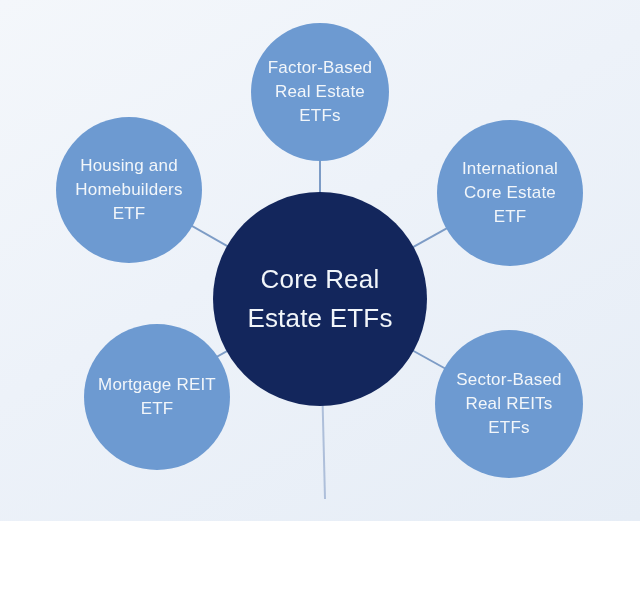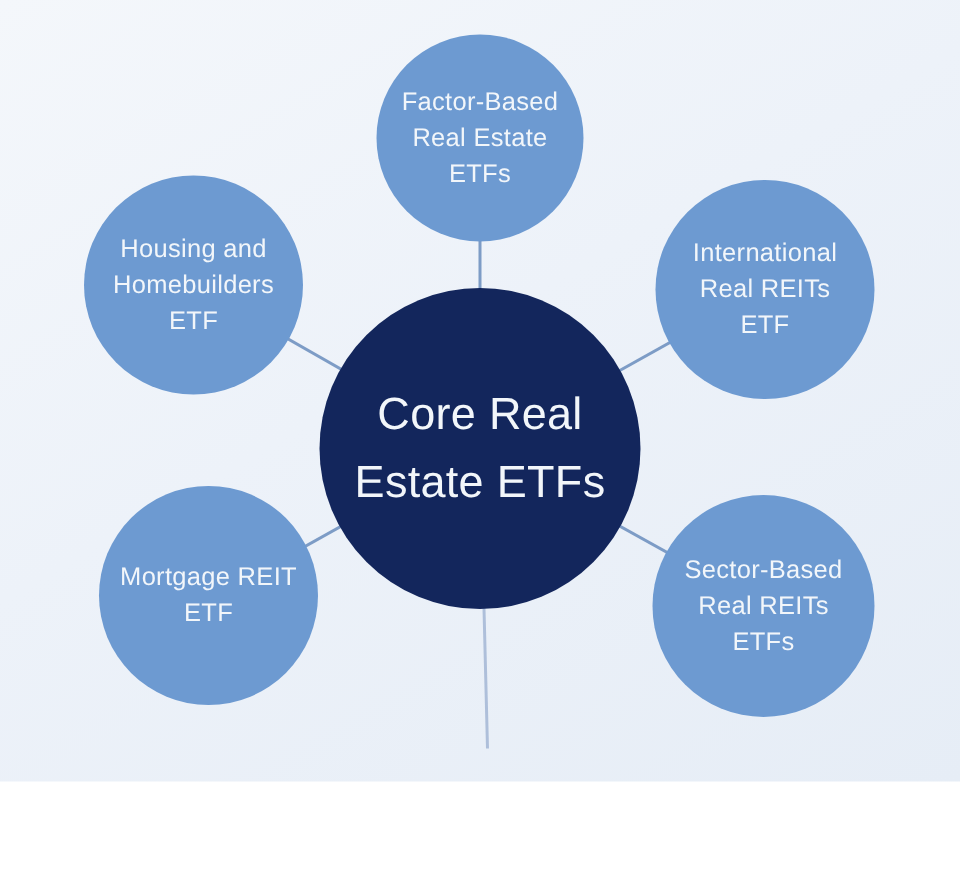--- a/index.html
+++ b/index.html
@@ -28,35 +28,35 @@
     color: var(--text-color, #f2f6fa);
     box-sizing: border-box;
   }
   .node {
     background: var(--node-fill, #6d9ad1);
     font-size: 17px;
     line-height: 1.4;
   }
   .center-node {
     background: var(--center-fill, #13265c);
-    font-size: 30px;
+    font-size: 26px;
     line-height: 1.5;
   }
   .circle-label {
     white-space: pre-line;
     padding: 6px;
     letter-spacing: 0.2px;
   }
   
   #center-circle      { left: 213px; top: 192px; width: 214px; height: 214px; }
   #node-factor        { left: 251px; top:  23px; width: 138px; height: 138px; }
   #node-international { left: 437px; top: 120px; width: 146px; height: 146px; }
   #node-sector        { left: 435px; top: 330px; width: 148px; height: 148px; }
   #node-individual    { left: 248px; top: 422px; width: 154px; height: 154px; }
-  #node-mortgage      { left:  66px; top: 324px; width: 146px; height: 146px; }
+  #node-mortgage      { left:  84px; top: 324px; width: 146px; height: 146px; }
   #node-housing       { left:  56px; top: 117px; width: 146px; height: 146px; text-align: center; }
 </style>
 </head>
 <body>
 
 <div class="canvas">
 
   <svg class="connectors" viewBox="0 0 640 596" xmlns="http://www.w3.org/2000/svg">
     <line x1="320" y1="299" x2="320" y2="92" stroke="#7d9cc6" stroke-width="2"></line>
     <line x1="320" y1="299" x2="510" y2="193" stroke="#7d9cc6" stroke-width="2"></line>
@@ -67,21 +67,21 @@
   </svg>
 
   <div id="node-factor" class="circle node">
     <span class="circle-label">Factor-Based
 Real Estate
 ETFs</span>
   </div>
 
   <div id="node-international" class="circle node">
     <span class="circle-label">International
-Real REITs
+Core Estate
 ETF</span>
   </div>
 
   <div id="node-sector" class="circle node">
     <span class="circle-label">Sector-Based
 Real REITs
 ETFs</span>
   </div>
 
 

